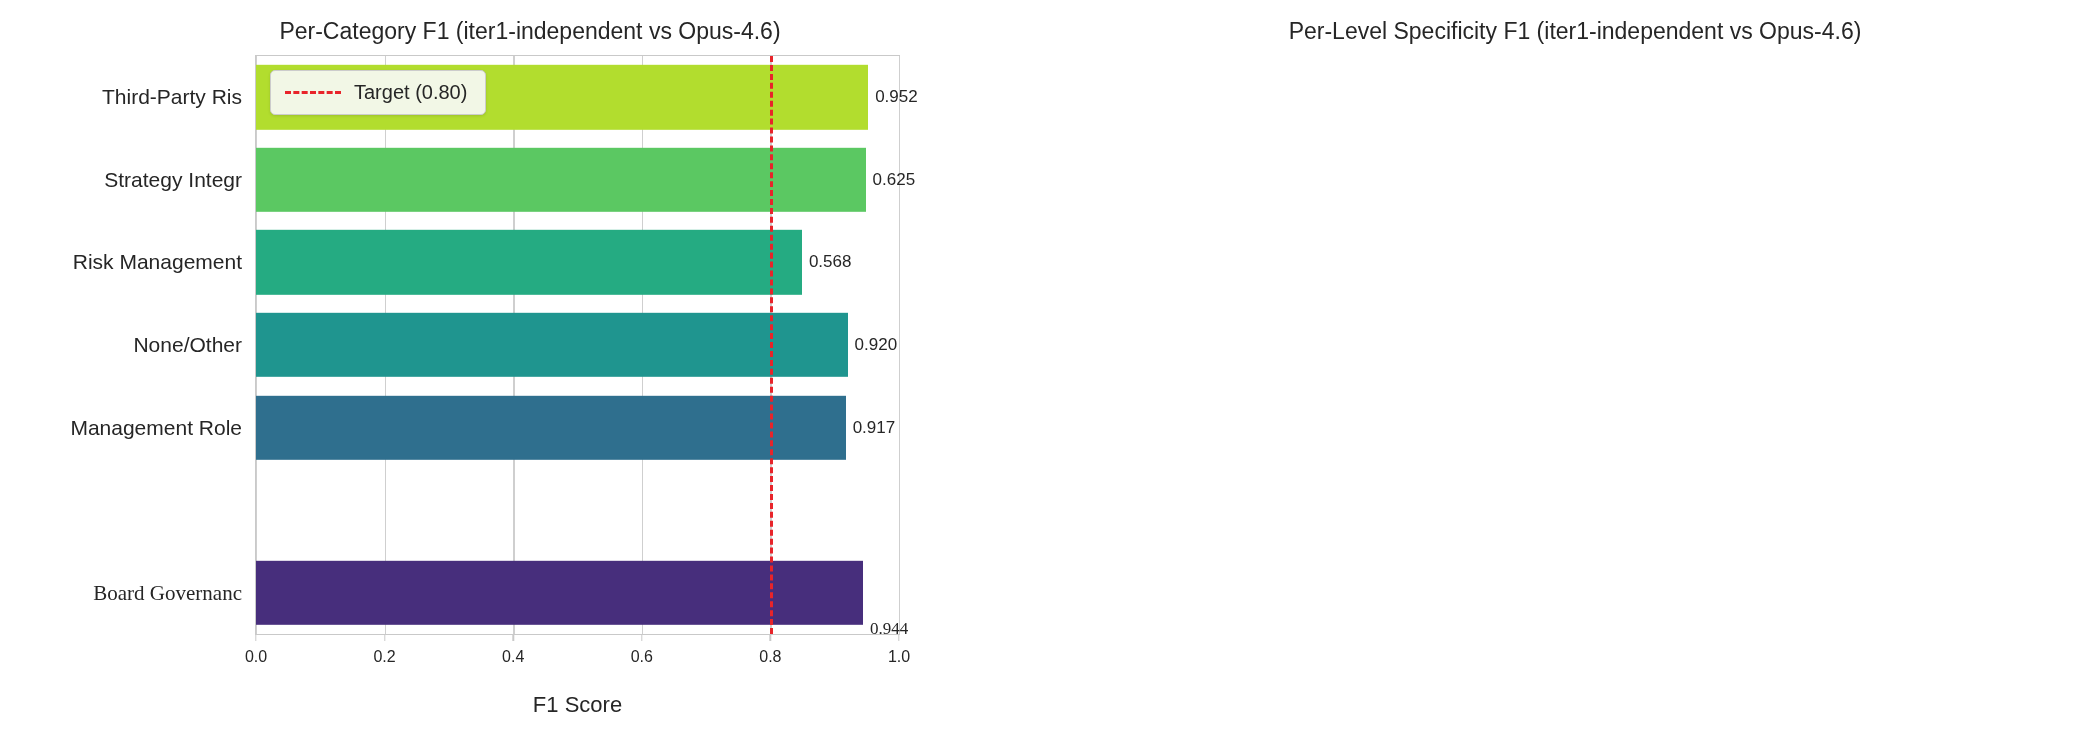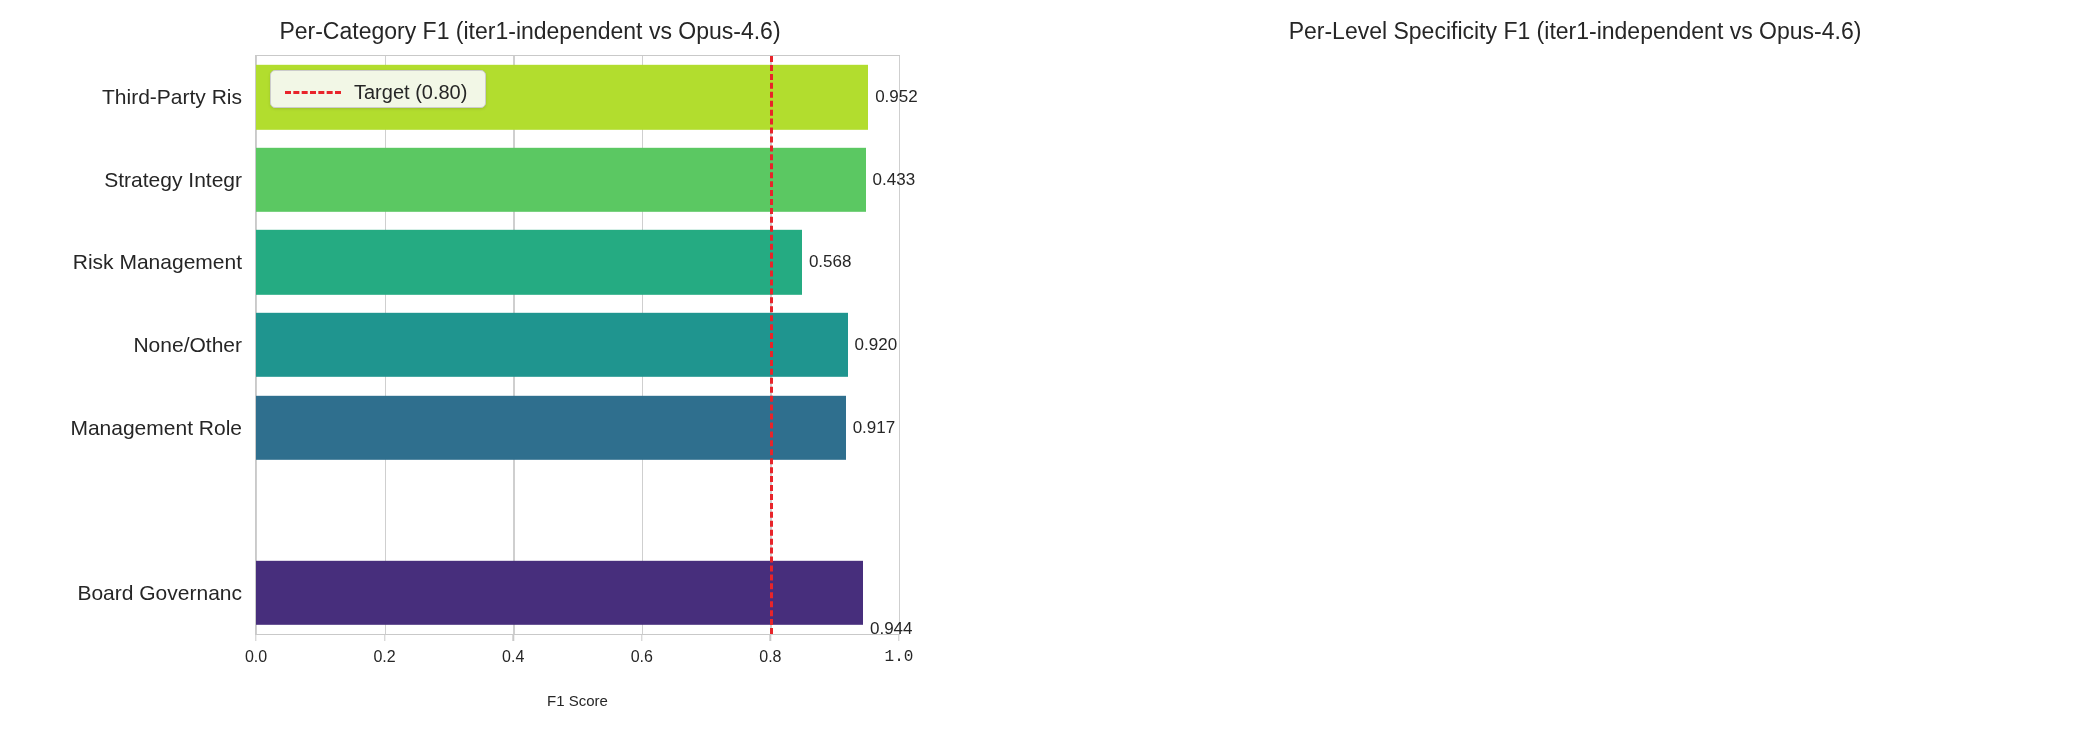--- a/index.html
+++ b/index.html
@@ -106,32 +106,32 @@
     top: 0; height: 7px; width: 1.4px;
     background: #c9c9c9;
     transform: translateX(-50%);
   }
   .xaxis-title {
     position: absolute;
     left: 0; right: 0;
     top: 100%;
     margin-top: 58px;
     text-align: center;
-    font-size: 15px;
+    font-size: 22px;
     color: #262626;
   }
 
   .legend {
     position: absolute;
     top: 14px;
     left: 14px;
     display: flex;
     align-items: center;
     gap: 13px;
-    padding: 10px 18px 3px 14px;
+    padding: 10px 18px 10px 14px;
     border: 1.2px solid #cccccc;
     border-radius: 5px;
     box-shadow: 0 1px 3px rgba(0,0,0,0.12);
     z-index: 12;
     font-size: 20px;
     color: #262626;
     white-space: nowrap;
   }
   .legend-dash {
     width: 56px; height: 0;
@@ -158,38 +158,38 @@
         </div>
       <div class="bars" id="bars-left">
           <div class="bar-slot" style="top: 0%; height: 14.2857%;">
             <div class="ylabel">Third-Party Ris</div>
             <div class="bar" style="width: 95.2%; background: rgb(178, 221, 46);"></div>
             <div class="bar-value" style="left: calc(95.2% + 7px);">0.952</div>
           </div>
           <div class="bar-slot" style="top: 14.2857%; height: 14.2857%;">
             <div class="ylabel">Strategy Integr</div>
             <div class="bar" style="width: 94.8%; background: rgb(91, 200, 98);"></div>
-            <div class="bar-value" style="left: calc(94.8% + 7px);">0.433</div>
+            <div class="bar-value" style="left: calc(94.8% + 7px);">0.625</div>
           </div>
           <div class="bar-slot" style="top: 28.5714%; height: 14.2857%;">
             <div class="ylabel">Risk Management</div>
             <div class="bar" style="width: 84.9%; background: rgb(37, 171, 130);"></div>
             <div class="bar-value" style="left: calc(84.9% + 7px);">0.568</div>
           </div>
           <div class="bar-slot" style="top: 42.8571%; height: 14.2857%;">
             <div class="ylabel">None/Other</div>
             <div class="bar" style="width: 92%; background: rgb(31, 149, 143);"></div>
             <div class="bar-value" style="left: calc(92% + 7px);">0.920</div>
           </div>
           <div class="bar-slot" style="top: 57.1429%; height: 14.2857%;">
             <div class="ylabel">Management Role</div>
             <div class="bar" style="width: 91.7%; background: rgb(47, 111, 142);"></div>
             <div class="bar-value" style="left: calc(91.7% + 7px);">0.917</div>
           </div>
-          <div class="bar-slot" style="top: 85.7143%; height: 14.2857%;">
+          <div class="bar-slot" style="top: 85.7143%; height: 14.2857%; font-family: Liberation Serif, serif;">
             <div class="ylabel">Board Governanc</div>
             <div class="bar" style="width: 94.4%; background: rgb(71, 46, 124);"></div>
             <div class="bar-value" style="left: calc(94.4% + 7px); margin-top: 36px;">0.944</div>
           </div>
         </div>
       <div class="target-line" id="target-left" style="left: 80%; border-left-color: rgb(232, 36, 42);"></div>
       <div class="legend" id="legend-left" style="background: rgb(242, 247, 230);">
         <span class="legend-dash"></span>
         <span>Target (0.80)</span>
       </div>
@@ -198,21 +198,21 @@
           <div class="xtick" style="left: 0%;">0.0</div>
           <div class="tickmark" style="left: 20%;"></div>
           <div class="xtick" style="left: 20%;">0.2</div>
           <div class="tickmark" style="left: 40%;"></div>
           <div class="xtick" style="left: 40%;">0.4</div>
           <div class="tickmark" style="left: 60%;"></div>
           <div class="xtick" style="left: 60%;">0.6</div>
           <div class="tickmark" style="left: 80%;"></div>
           <div class="xtick" style="left: 80%;">0.8</div>
           <div class="tickmark" style="left: 100%;"></div>
-          <div class="xtick" style="left: 100%; font-family: Liberation Mono, monospace;">1.0</div>
+          <div class="xtick" style="left: 100%;">1.0</div>
         </div>
       <div class="xaxis-title">F1 Score</div>
     </div>
   </div>
 
   <div class="panel" id="panel-right">
     <div class="panel-title">Per-Level Specificity F1 (iter1-independent vs Opus-4.6)</div>
 
   </div>
 

